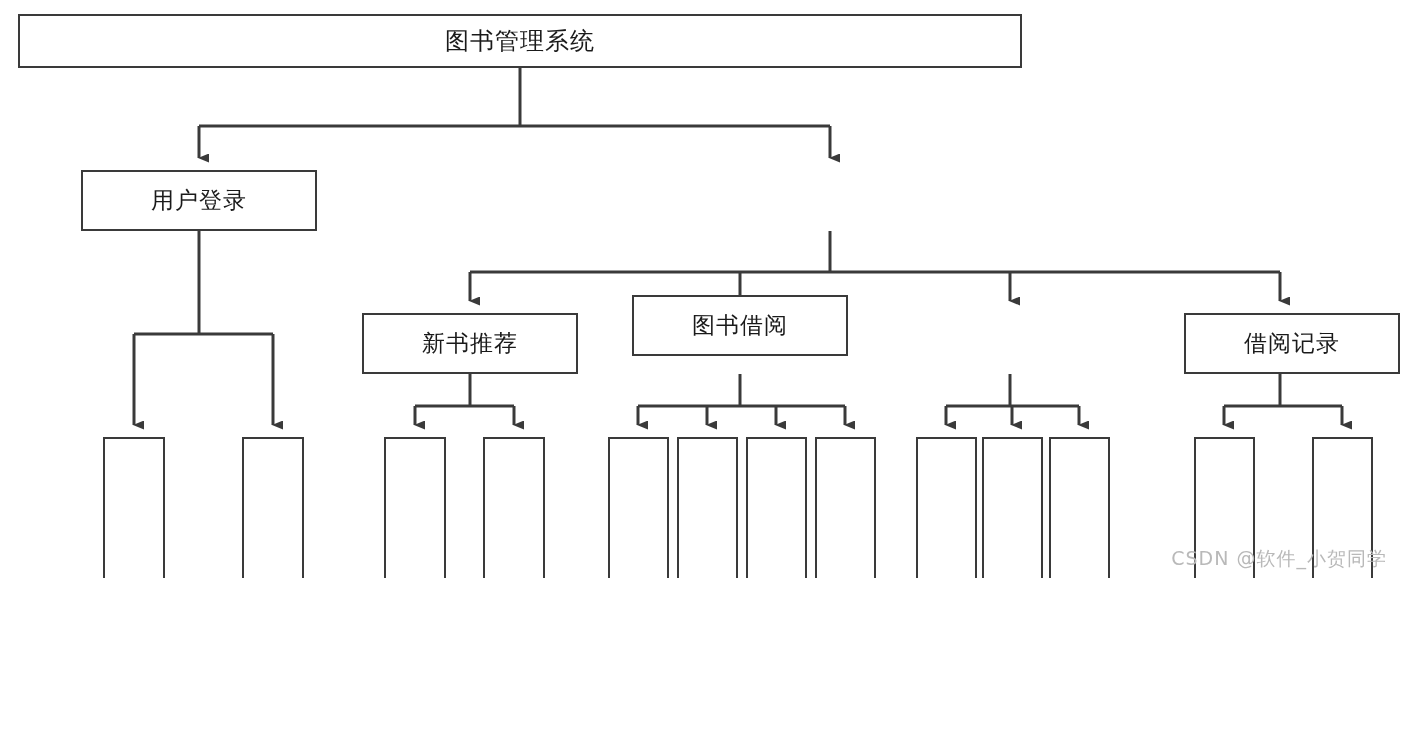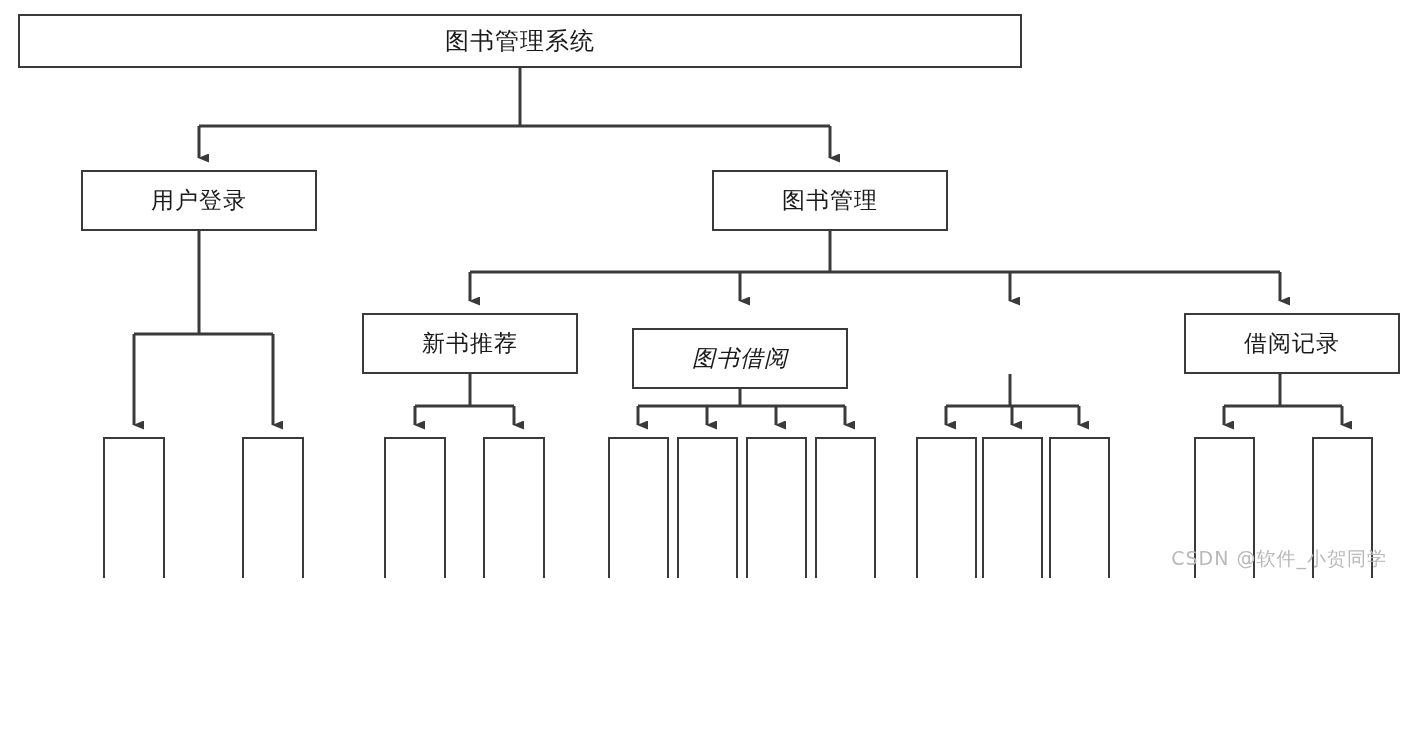--- a/index.html
+++ b/index.html
@@ -127,28 +127,25 @@
     </g>
   </svg>
 
   <div class="node h root" style="left:18px; top:14px; width:1004px; height:54px;">
     <span>图书管理系统</span>
   </div>
 
   <div class="node h" style="left:81px; top:170px; width:236px; height:61px;">
     <span>用户登录</span>
   </div>
-  <div class="node h" style="left:712px; top:170px; width:236px; height:61px;">
-    <span>图书管理</span>
-  </div>
 
   <div class="node h" style="left:362px; top:313px; width:216px; height:61px;">
     <span>新书推荐</span>
   </div>
-  <div class="node h" style="left:632px; top:328px; width:216px; height:61px;font-style:italic;">
+  <div class="node h" style="left:632px; top:295px; width:216px; height:61px;">
     <span>图书借阅</span>
   </div>
   <div class="node h" style="left:1172px; top:313px; width:216px; height:61px;margin-left:12px;">
     <span>借阅记录</span>
   </div>
 
   <div class="node v" style="left:103px; top:437px; width:62px; height:297px;">
     <span class="vtext">用户登录</span>
   </div>
   <div class="node v" style="left:242px; top:437px; width:62px; height:297px;">

